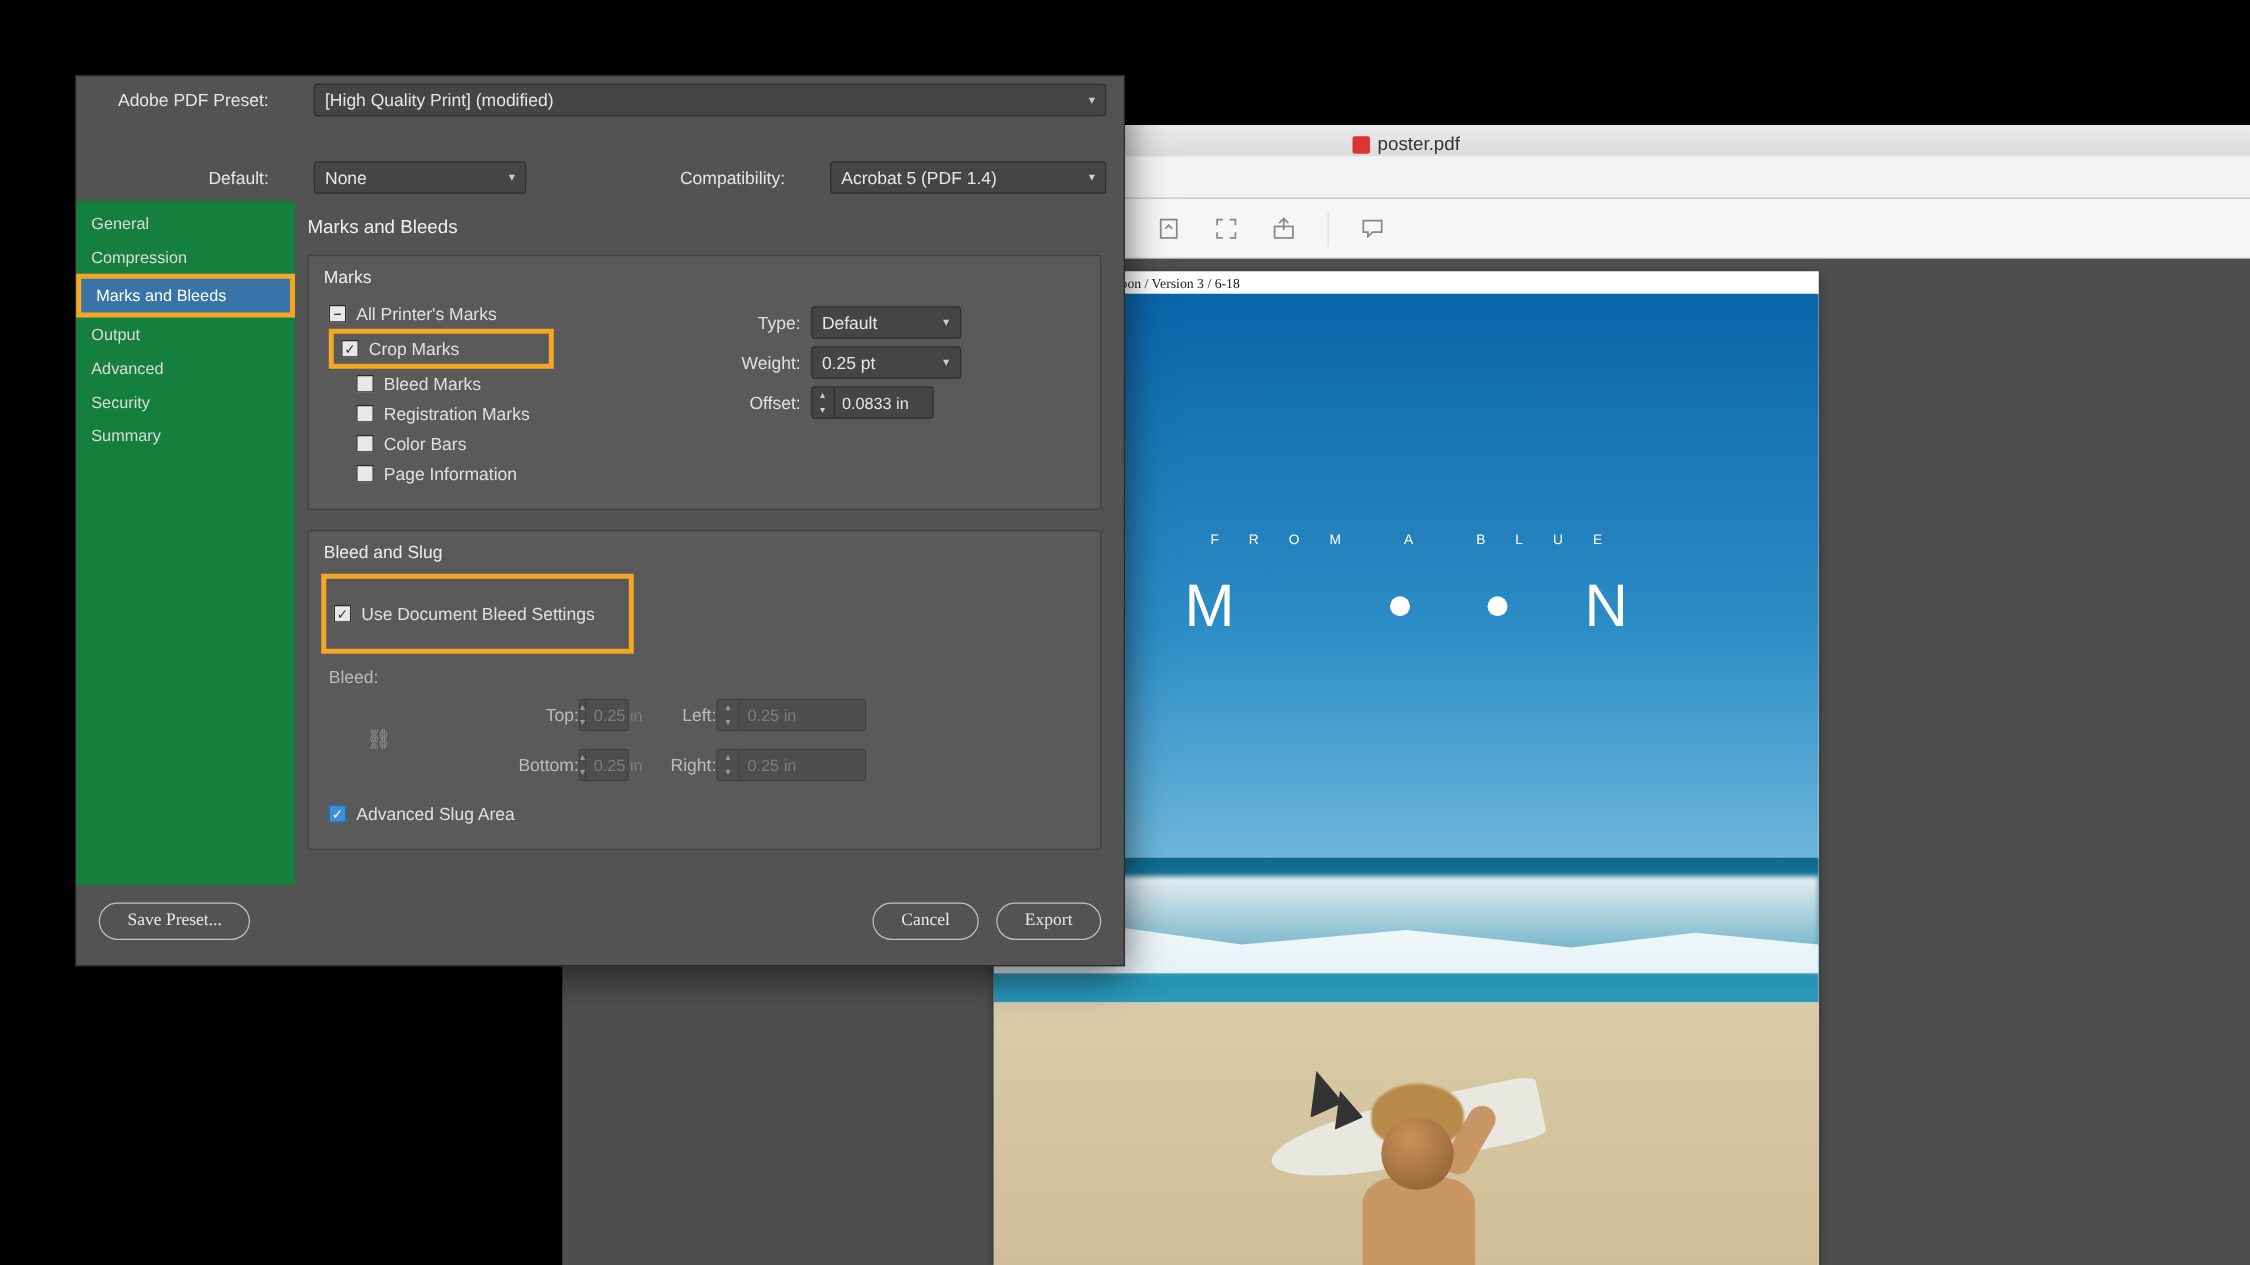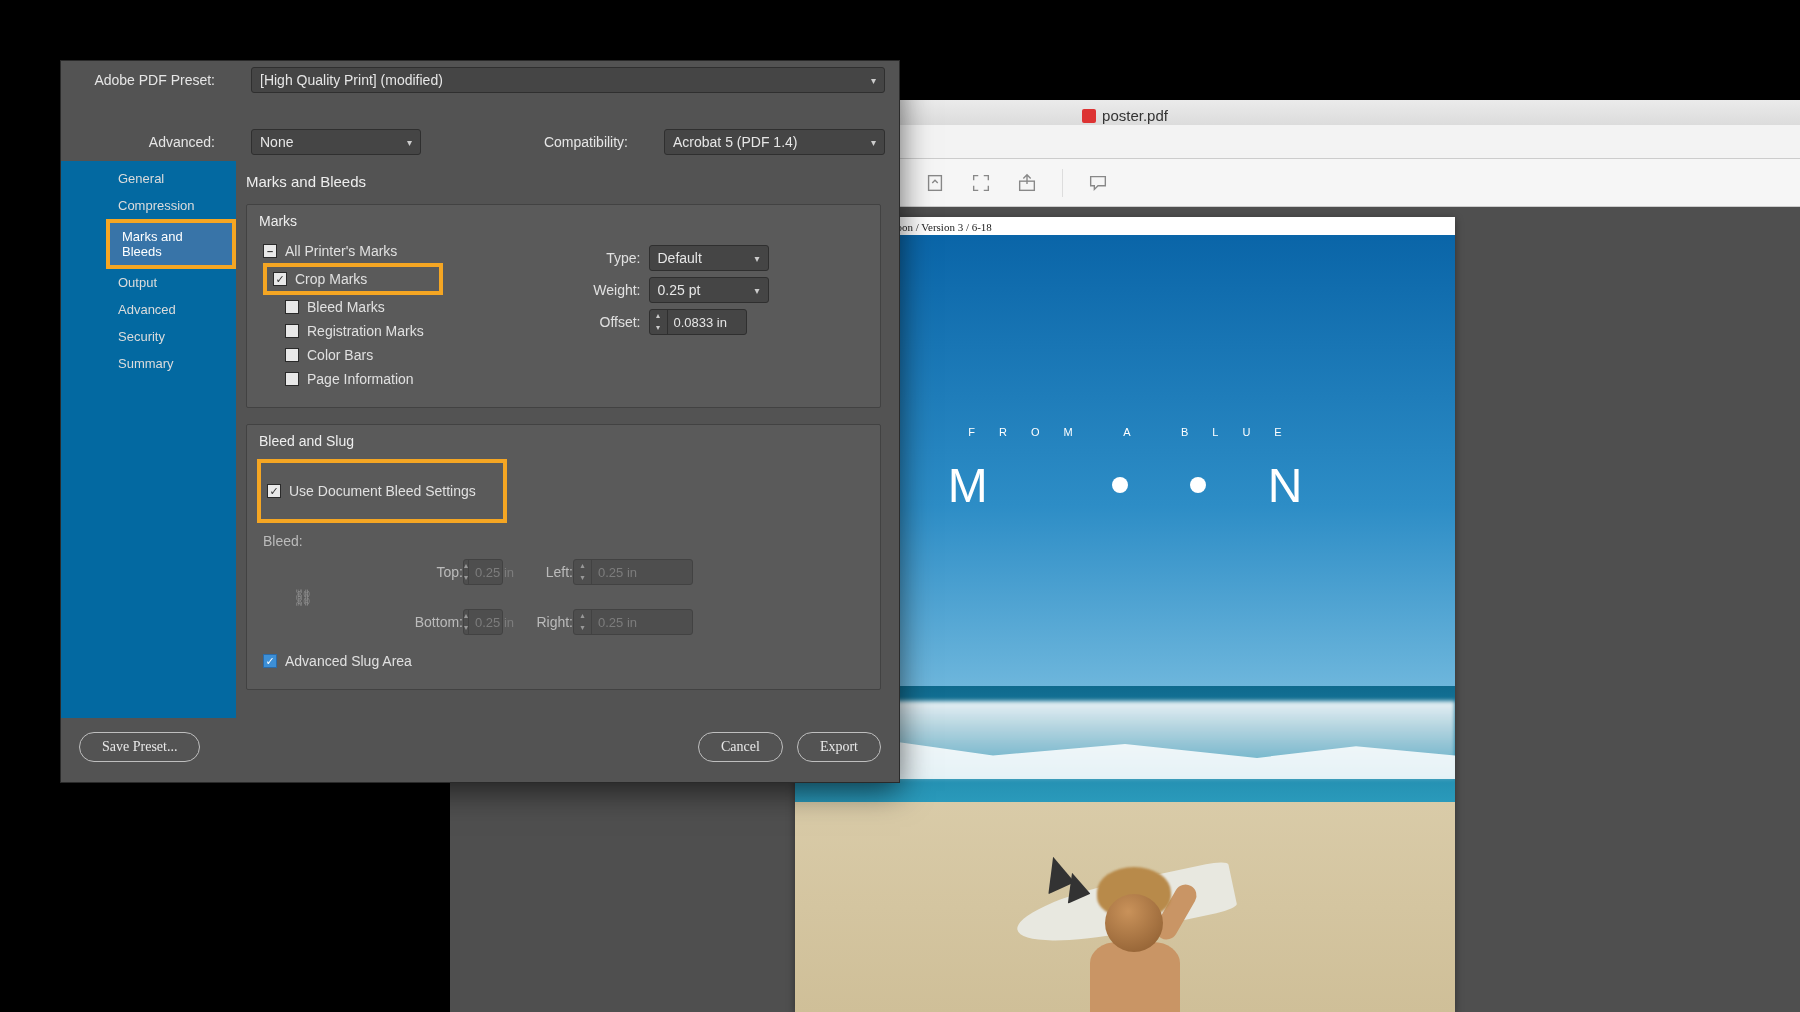--- a/index.html
+++ b/index.html
@@ -41,21 +41,21 @@
 
 
 #dialog { position:absolute; left:60px; top:60px; width:840px; background:#535353; color:#e0e0e0; font-size:14px; border:1px solid #2a2a2a; box-shadow:0 8px 30px rgba(0,0,0,.6); }
 #dlg-title { height:28px; background:linear-gradient(#e8e8e8,#cfcfcf); color:#333; text-align:center; line-height:28px; font-size:14px; border-bottom:1px solid #888; }
 #dlg-top { padding:6px 14px; display:grid; grid-template-columns:140px 1fr 120px 1fr; row-gap:10px; column-gap:8px; align-items:center;gap:36px; }
 #dlg-top label { text-align:right; color:#e6e6e6; }
 .select { background:#454545; border:1px solid #2f2f2f; color:#e6e6e6; height:26px; padding:0 8px; display:flex; align-items:center; justify-content:space-between; border-radius:3px; }
 .select.small { width:170px; }
 .select .chev { font-size:10px; color:#ccc; }
 #dlg-body { display:flex; }
-#sidebar { width:175px; background:#0369a1; padding-top:4px;padding-left:45px; }
+#sidebar { width:175px; background:#15803d; padding-top:4px; }
 #sidebar .item { padding:6px 12px; font-size:13px; color:#dcdcdc; cursor:default; }
 #sidebar .item.sel { background:#3874a8; color:#fff; }
 #panel { flex:1; padding:12px 18px 12px 10px; }
 #panel h3 { font-size:15px; font-weight:400; color:#eee; margin-bottom:14px; }
 .group { border:1px solid #424242; background:#5a5a5a; border-radius:2px; padding:12px 16px 16px; margin-bottom:16px; }
 .group-title { font-size:14px; color:#eee; margin:-4px 0 10px -4px; }
 .chk-row { display:flex; align-items:center; gap:8px; padding:4px 0; }
 .chk { width:14px; height:14px; border:1px solid #2a2a2a; background:#e8e8e8; display:inline-flex; align-items:center; justify-content:center; font-size:11px; color:#333; }
 .chk.on::after { content:"✓"; }
 .chk.dash::after { content:"–"; font-weight:bold; }
@@ -64,21 +64,21 @@
 .marks-col { flex:1; }
 .marks-col .chk-row.indent { padding-left:22px; }
 .field-row { display:flex; align-items:center; gap:8px; margin:6px 0; }
 .field-row label { width:62px; text-align:right; color:#e0e0e0; font-size:14px; }
 .num-input { display:flex; align-items:center; background:#454545; border:1px solid #2f2f2f; border-radius:3px; height:26px; }
 .num-input .spin { width:18px; display:flex; flex-direction:column; border-right:1px solid #2f2f2f; }
 .num-input .spin span { height:12px; text-align:center; font-size:8px; color:#ccc; line-height:12px; }
 .num-input input { background:transparent; border:0; color:#e6e6e6; width:78px; padding:0 6px; font-size:13px; outline:none; }
 .num-input.disabled { opacity:.55; }
 .num-input.disabled input { color:#999; }
-.bleed-grid { display:grid; grid-template-columns:80px 120px 40px 70px 120px; row-gap:24px; align-items:center; margin:10px 0 14px; }
+.bleed-grid { display:grid; grid-template-columns:80px 120px 40px 70px 120px; row-gap:14px; align-items:center; margin:10px 0 14px; }
 .bleed-grid label { text-align:right; color:#bbb; font-size:14px; }
 .link-icon { color:#999; text-align:center; font-size:16px; }
 #dlg-footer { padding:14px 18px 20px; display:flex; align-items:center; }
 .btn { background:transparent; border:1.5px solid #bfbfbf; color:#e8e8e8; border-radius:16px; height:30px; padding:0 22px; font-size:14px; cursor:default;font-family:Liberation Serif, serif; }
 #dlg-footer .spacer { flex:1; }
 .highlight-box { border:4px solid #f5a623; }
 </style>
 </head>
 <body>
 
@@ -164,21 +164,21 @@
   </div>
 </div>
 
 <div id="dialog">
   <div id="dlg-top">
     <label>Adobe PDF Preset:</label>
     <div class="select" style="grid-column:2/5">
       <span>[High Quality Print] (modified)</span>
         <span class="chev">▾</span>
     </div>
-    <label>Advanced:</label>
+    <label>Default:</label>
     <div class="select small">
       <span>None</span>
         <span class="chev">▾</span>
     </div>
     <label style="text-align:right">Compatibility:</label>
     <div class="select">
       <span>Acrobat 5 (PDF 1.4)</span>
         <span class="chev">▾</span>
     </div>
   </div>

